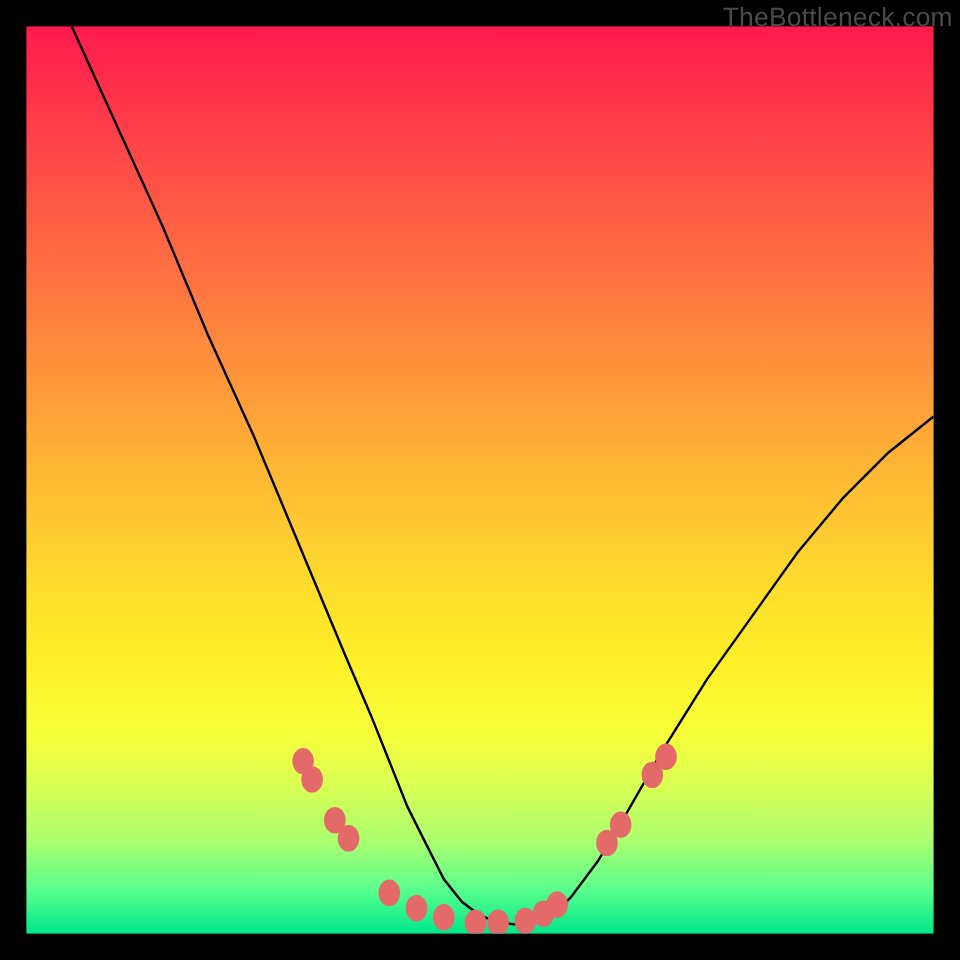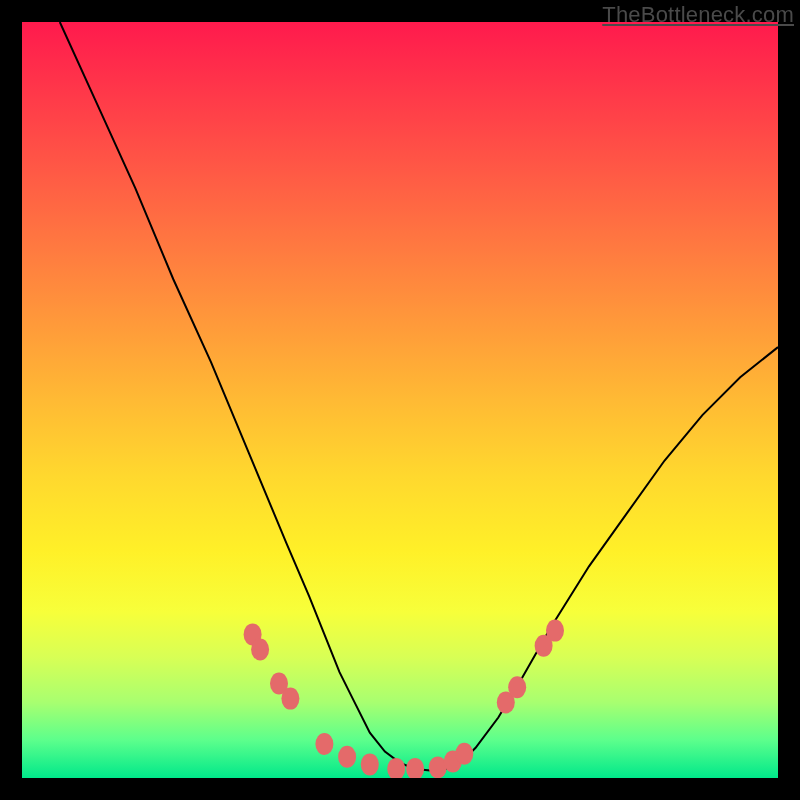--- a/index.html
+++ b/index.html
@@ -43,21 +43,20 @@
   }
   .watermark {
     position: absolute;
     top: 2px;
     right: 6px;
     color: #4a4a4a;
     font-size: 22px;
     font-weight: 500;
     letter-spacing: 0.2px;
     user-select: none;
-    text-decoration: underline;
   }
   svg.overlay {
     position: absolute;
     left: 22px;
     top: 22px;
     width: 756px;
     height: 756px;
   }
 </style>
 </head>

